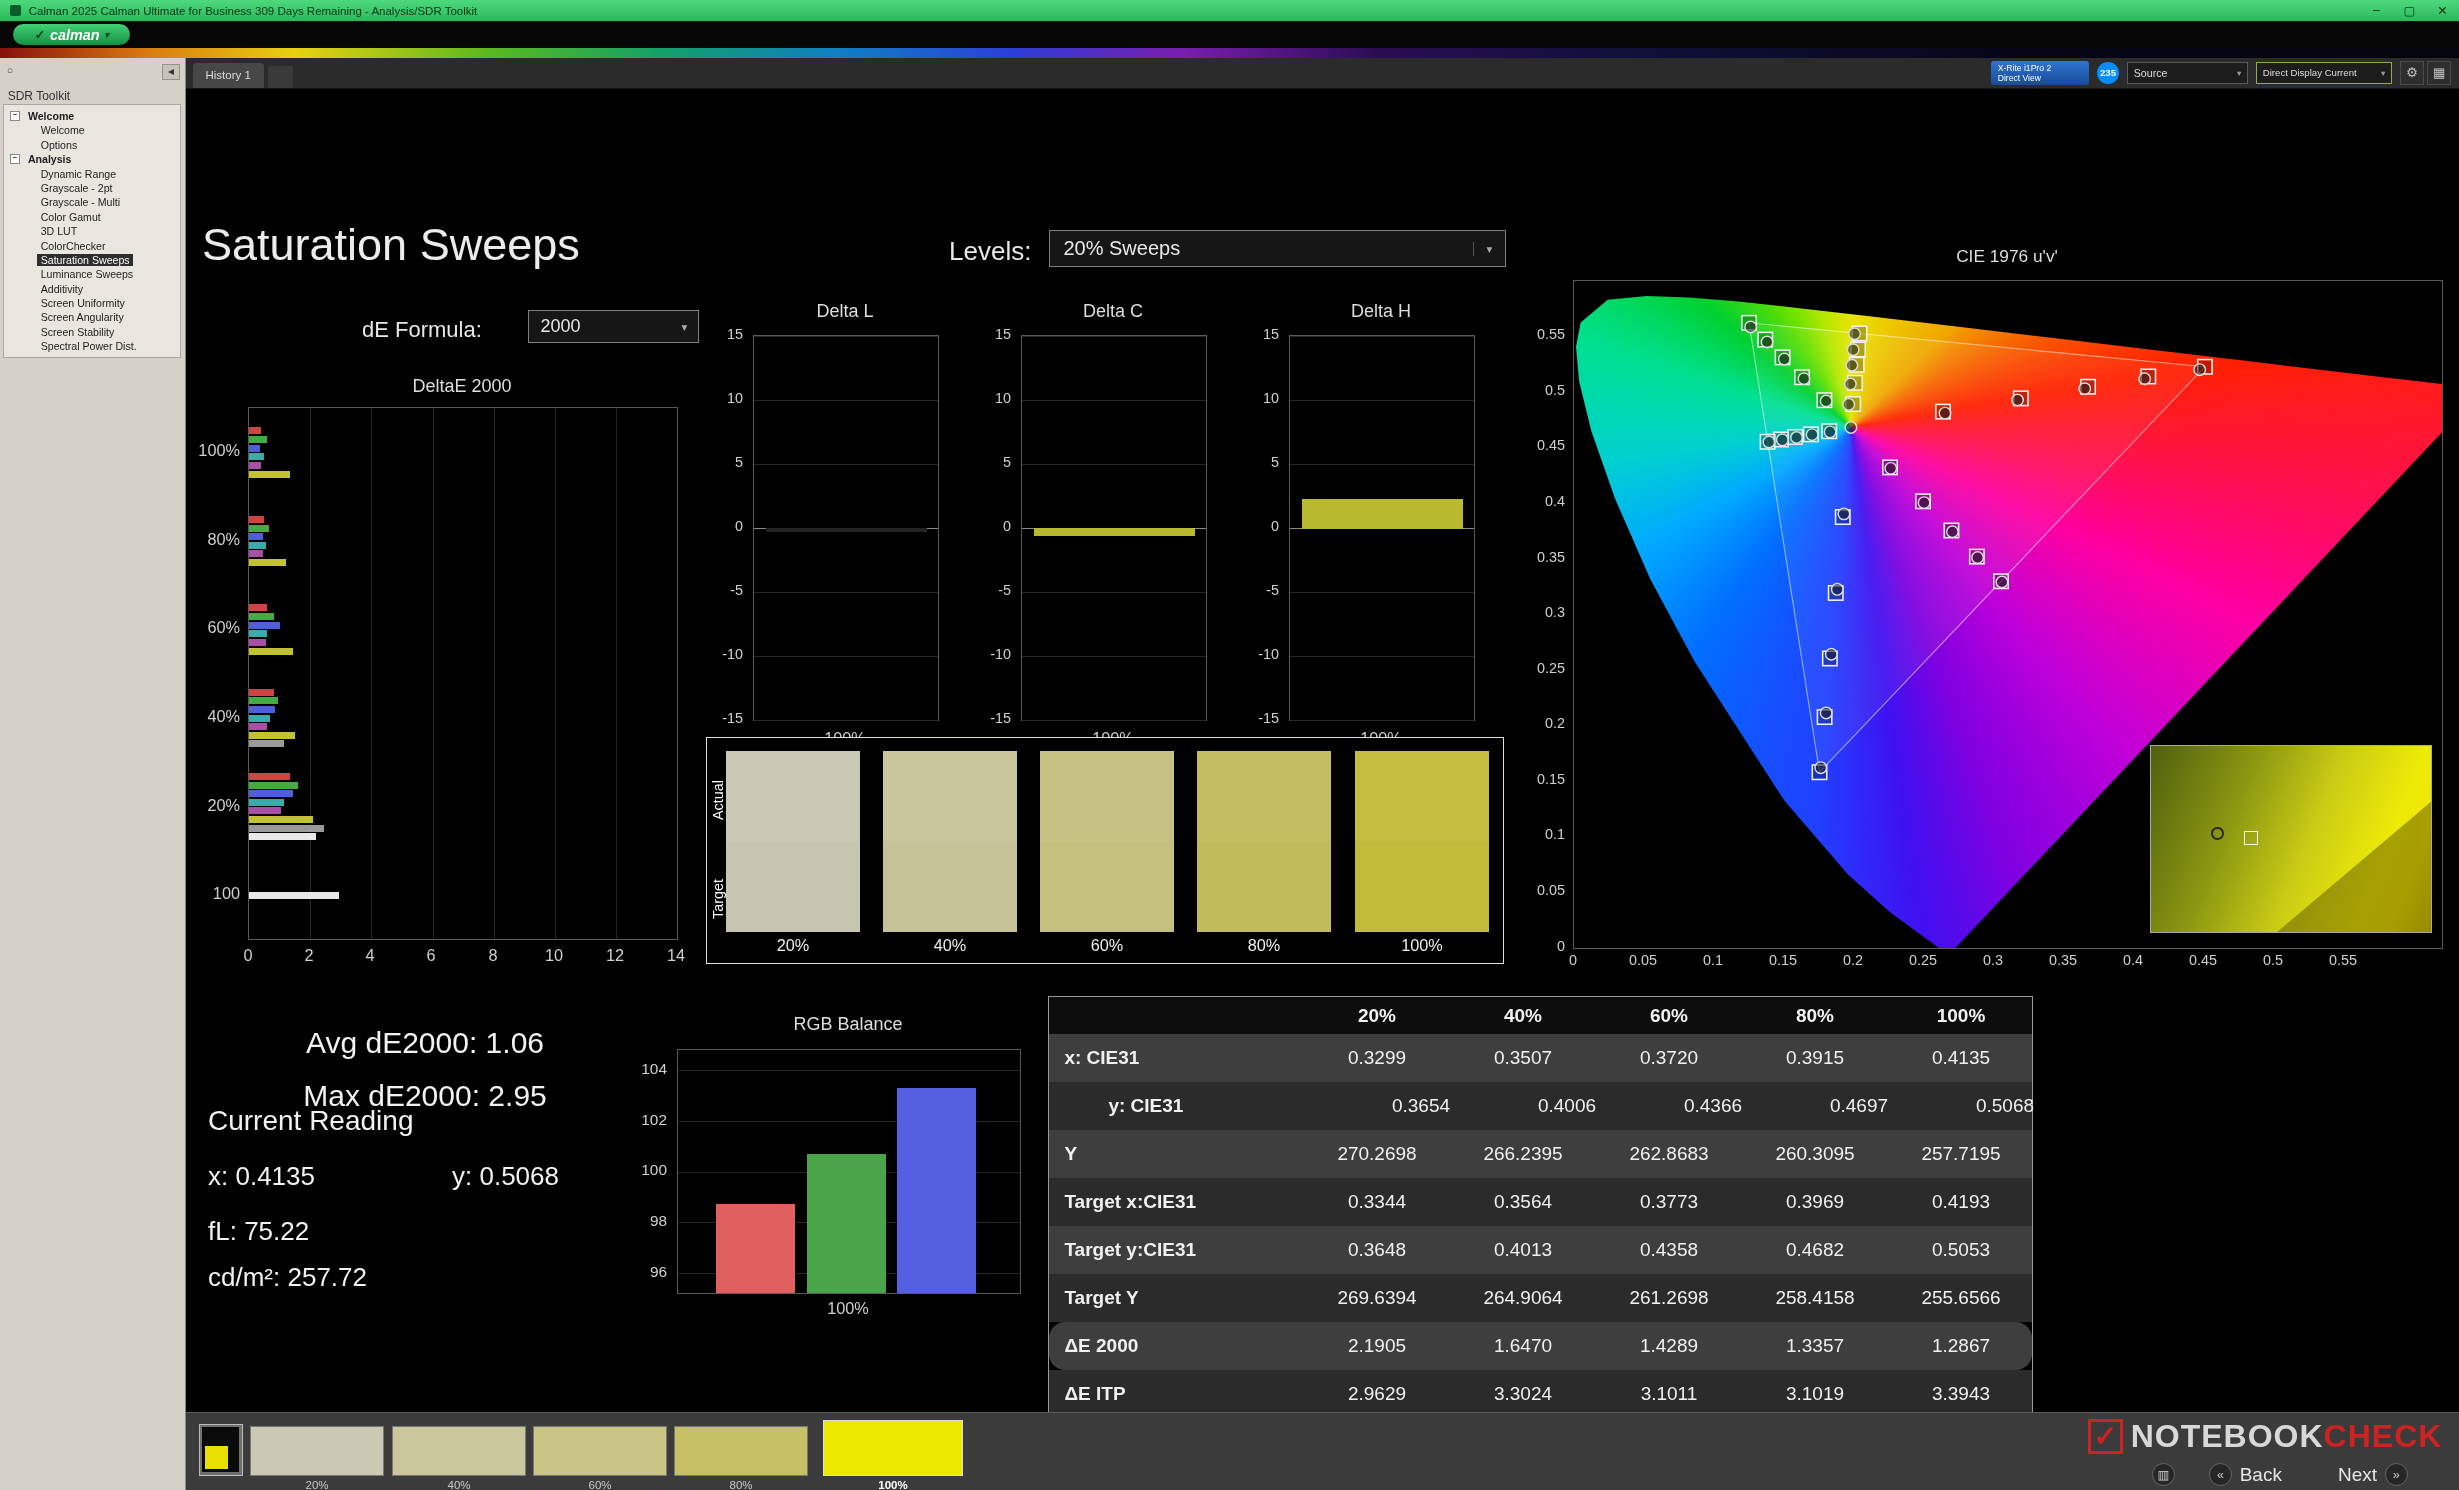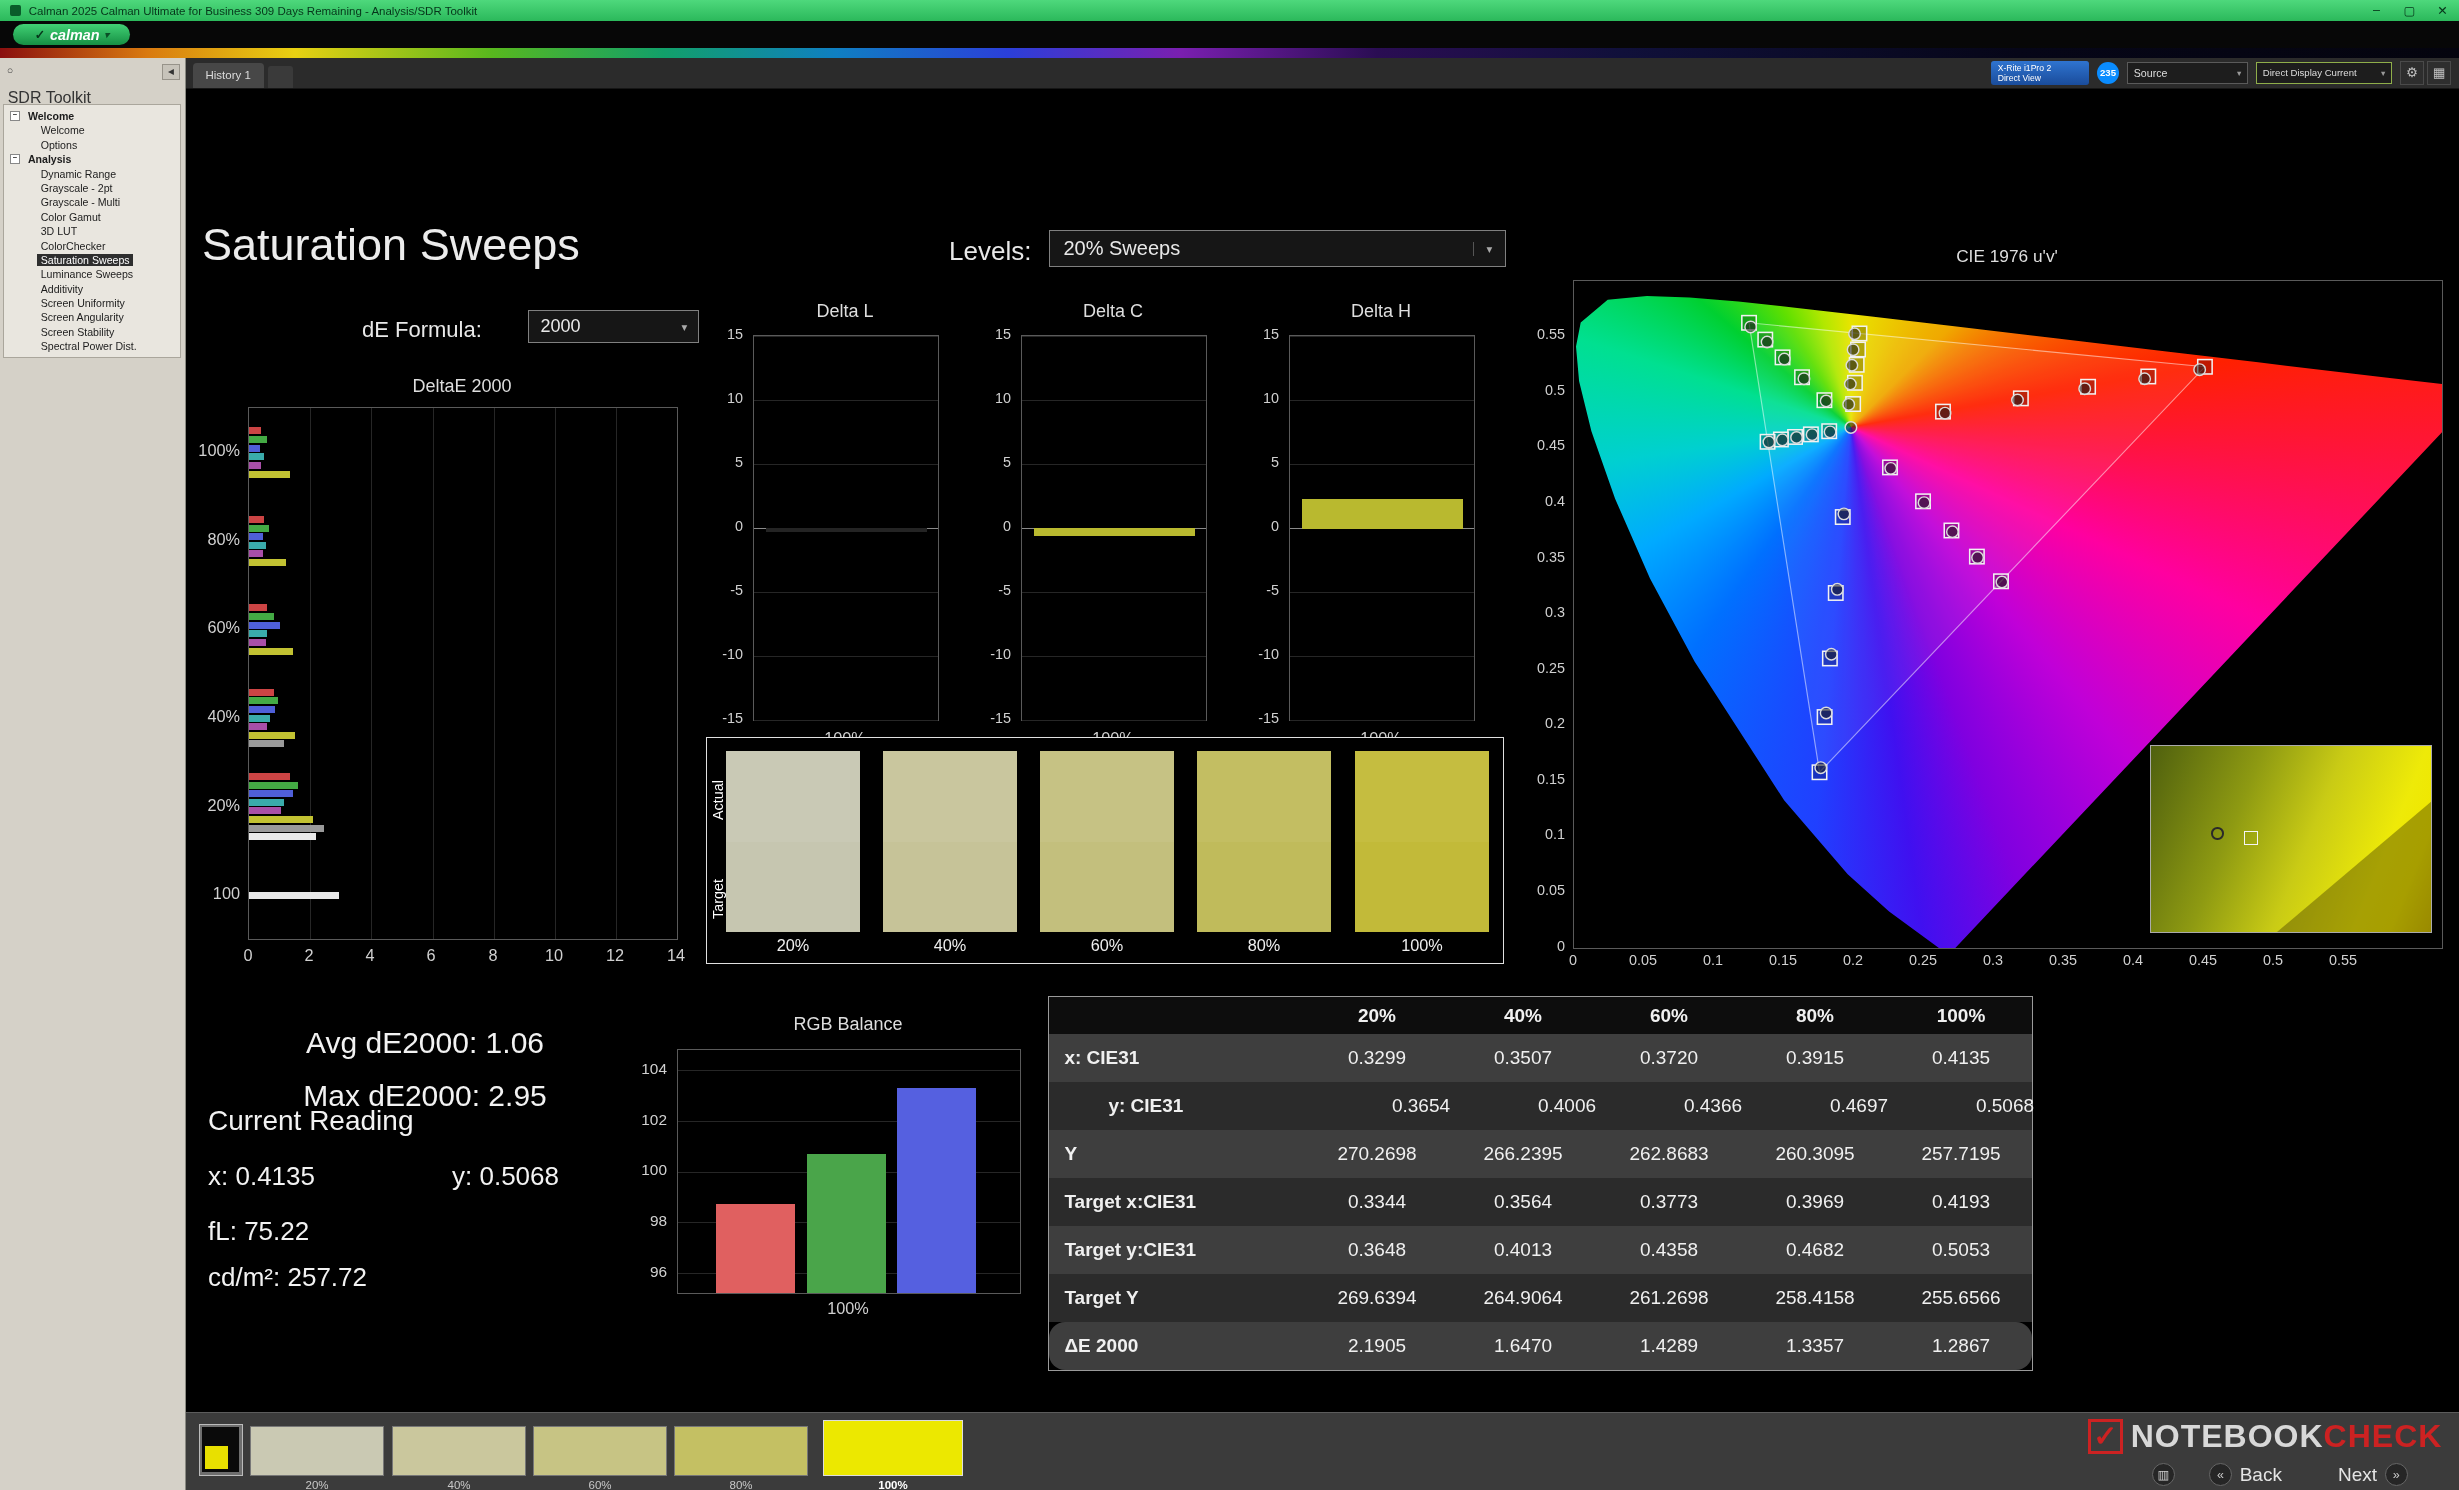--- a/index.html
+++ b/index.html
@@ -38,21 +38,21 @@
   .dd .car{margin-left:auto;color:#999;font-size:8.6px;}
   .iconbtn{position:absolute;top:2.9px;width:24px;height:24px;background:#2e2e2e;border:1px solid #4a4a4a;
            box-sizing:border-box;color:#c0c0c0;font-size:13.4px;display:flex;align-items:center;justify-content:center;}
 
   
   .sidebar{position:absolute;left:0;top:58px;width:185px;height:1433px;background:#d5d1c8;
            border-right:1px solid #8a8a82;color:#1c1c1c;}
   .sb-pin{position:absolute;left:6.7px;top:5.8px;font-size:10.6px;color:#444;}
   .sb-collapse{position:absolute;right:4.8px;top:5.8px;width:16.3px;height:14.4px;background:#c7c3ba;border:1px solid #97938a;
                font-size:7.7px;color:#333;display:flex;align-items:center;justify-content:center;}
-  .sb-title{position:absolute;left:7.7px;top:31px;font-size:16px;color:#333;}
+  .sb-title{position:absolute;left:7.7px;top:31px;font-size:12px;color:#333;}
   .sb-tree{position:absolute;left:2.9px;top:46px;width:178px;background:#e9e6df;border:1px solid #aaa69c;
            padding:3.8px 0;box-sizing:border-box;}
   .tree-item{height:14.4px;font-size:10.6px;display:flex;align-items:center;white-space:nowrap;}
   .tree-item .glyph{display:inline-block;width:8.6px;height:8.6px;border:1px solid #888;background:#fff;
                     font-size:7.7px;line-height:6.7px;text-align:center;color:#333;margin:0 3.8px 0 5.8px;}
   .tree-item.leaf{padding-left:33px;}
   .tree-item.group{font-weight:bold;}
   .tree-item .lbl{padding:0 3.8px;}
   .tree-item.sel .lbl{background:#2e2e2e;color:#fff;}
 
@@ -583,20 +583,28 @@
         <div class="t-cell">255.6566</div>
       </div>
       <div class="t-row" style="background:#3e3e3e;border-radius:16px;">
         <div class="t-cell lab">ΔE 2000</div>
         <div class="t-cell">2.1905</div>
         <div class="t-cell">1.6470</div>
         <div class="t-cell">1.4289</div>
         <div class="t-cell">1.3357</div>
         <div class="t-cell">1.2867</div>
       </div>
+      <div class="t-row" style="background:#2b2b2b;">
+        <div class="t-cell lab">ΔE ITP</div>
+        <div class="t-cell">2.9629</div>
+        <div class="t-cell">3.3024</div>
+        <div class="t-cell">3.1011</div>
+        <div class="t-cell">3.1019</div>
+        <div class="t-cell">3.3943</div>
+      </div>
     </div>
 
   <div class="bottombar">
     <div id="filmstrip">
         <div class="ftile cover" style="left:12.5px;top:10.6px;width:44px;height:52px;border-color:#bbb;">
           <div class="inner">
             <div class="sq" style="background:#e8e000;"></div>
           </div>
         </div>
         <div class="ftile" style="left:64px;top:12.5px;width:134px;height:50px;background:#cac9b3;"></div>

